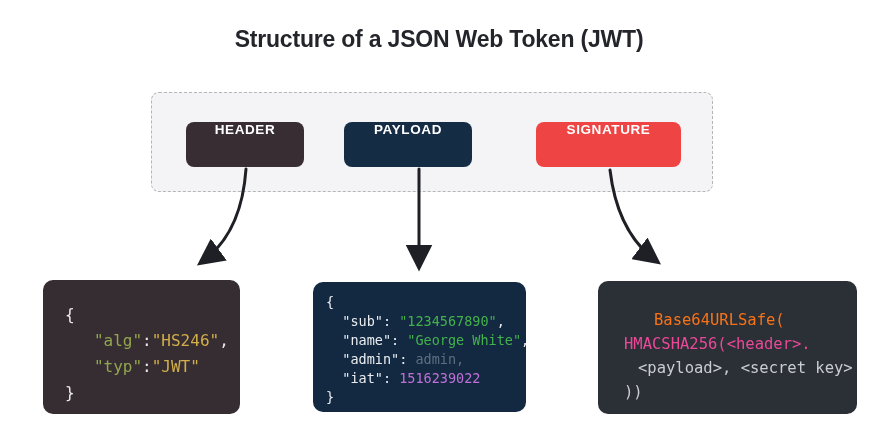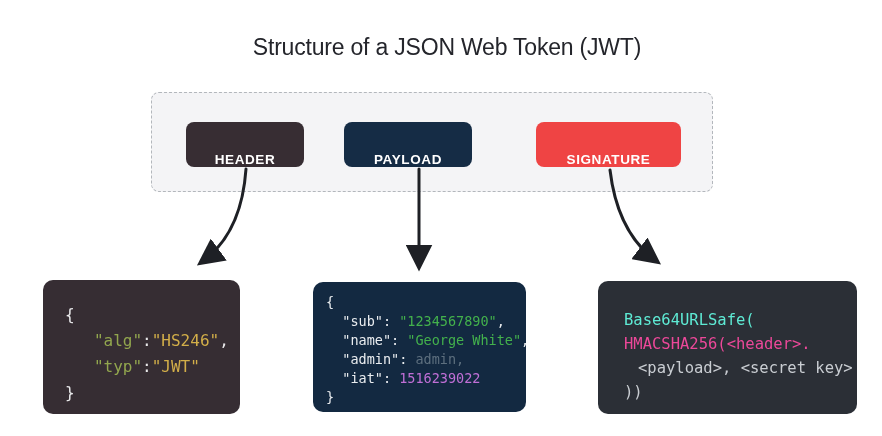--- a/index.html
+++ b/index.html
@@ -8,39 +8,39 @@
     width:882px;height:436px;
     background:#ffffff;
     font-family:"Liberation Sans", sans-serif;
     overflow:hidden;
   }
   .title{
     position:absolute;
     top:18px;left:0;width:862px;
     text-align:center;
     font-size:23px;
-    font-weight:400;
+    font-weight:700;
     color:var(--title,#24252b);
     letter-spacing:-0.2px;
-    margin:16px;
+    margin:8px;
   }
   .panel{
     position:absolute;
     left:151px;top:92px;
     width:562px;height:100px;
     box-sizing:border-box;
     background:var(--panel_bg,#f4f4f6);
     border:1.5px dashed var(--panel_border,#b3b7bc);
     border-radius:8px;
   }
   .pill{
     position:absolute;
     top:29px;height:45px;
     border-radius:8px;
-    display:flex;align-items:flex-end;justify-content:center;
+    display:flex;align-items:flex-start;justify-content:center;
     color:var(--button_text,#ffffff);
     font-size:13.5px;font-weight:700;letter-spacing:0.6px;
   }
   .pill-header{left:34px;width:118px;}
   .pill-payload{left:192px;width:128px;}
   .pill-signature{left:384px;width:145px;}
   .arrows{
     position:absolute;left:0;top:0;width:882px;height:436px;
     pointer-events:none;
   }
@@ -111,19 +111,19 @@
     </div>
   <div class="codebox box-payload" style="background: rgb(19, 41, 65);">
       <div class="code-line"><span style="color: rgb(233, 236, 239);">{</span></div>
       <div class="code-line"><span style="color: rgb(233, 236, 239);">  "sub": </span><span style="color: rgb(67, 177, 76);">"1234567890"</span><span style="color: rgb(233, 236, 239);">,</span></div>
       <div class="code-line"><span style="color: rgb(233, 236, 239);">  "name": </span><span style="color: rgb(67, 177, 76);">"George White"</span><span style="color: rgb(233, 236, 239);">,</span></div>
       <div class="code-line"><span style="color: rgb(233, 236, 239);">  "admin": </span><span style="color: rgb(93, 111, 126);">admin,</span></div>
       <div class="code-line"><span style="color: rgb(233, 236, 239);">  "iat": </span><span style="color: rgb(192, 111, 214);">1516239022</span></div>
       <div class="code-line"><span style="color: rgb(233, 236, 239);">}</span></div>
     </div>
   <div class="codebox box-signature" style="background: rgb(43, 47, 54);">
-      <div class="code-line"><span style="color: #5eead4;">Base64URLSafe(</span></div>
+      <div class="code-line"><span style="color: #f97316; margin-left: 30px;">Base64URLSafe(</span></div>
       <div class="code-line"><span style="color: #ec4899;">HMACSHA256(&lt;header&gt;.</span></div>
       <div class="code-line"><span style="color: rgb(201, 205, 210); margin-left: 14px;">&lt;payload&gt;, &lt;secret key&gt;</span></div>
       <div class="code-line"><span style="color: rgb(201, 205, 210);">))</span></div>
     </div>
 
 </div>
 
 </body></html>

